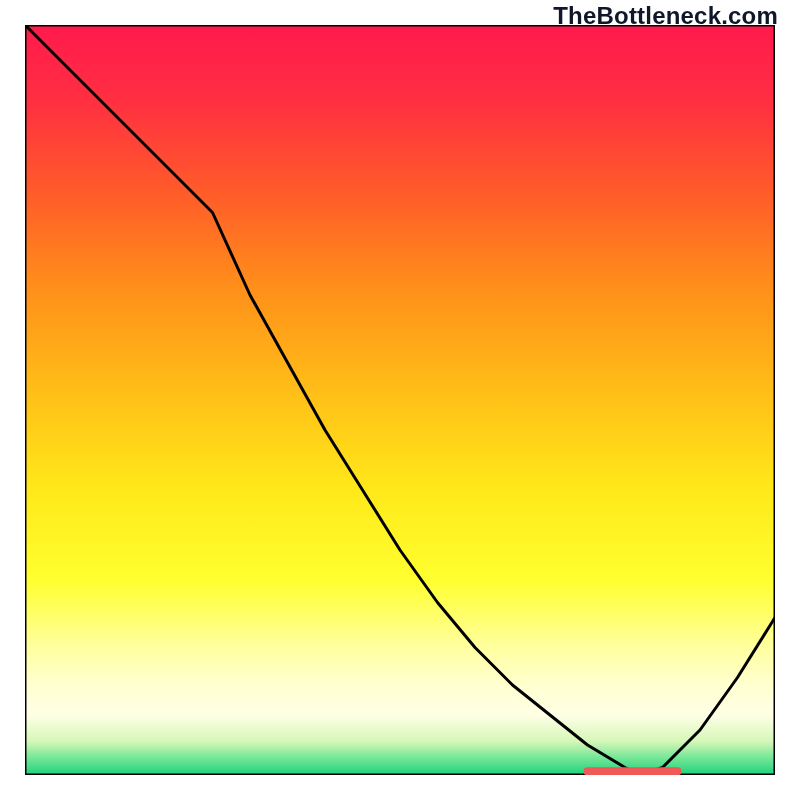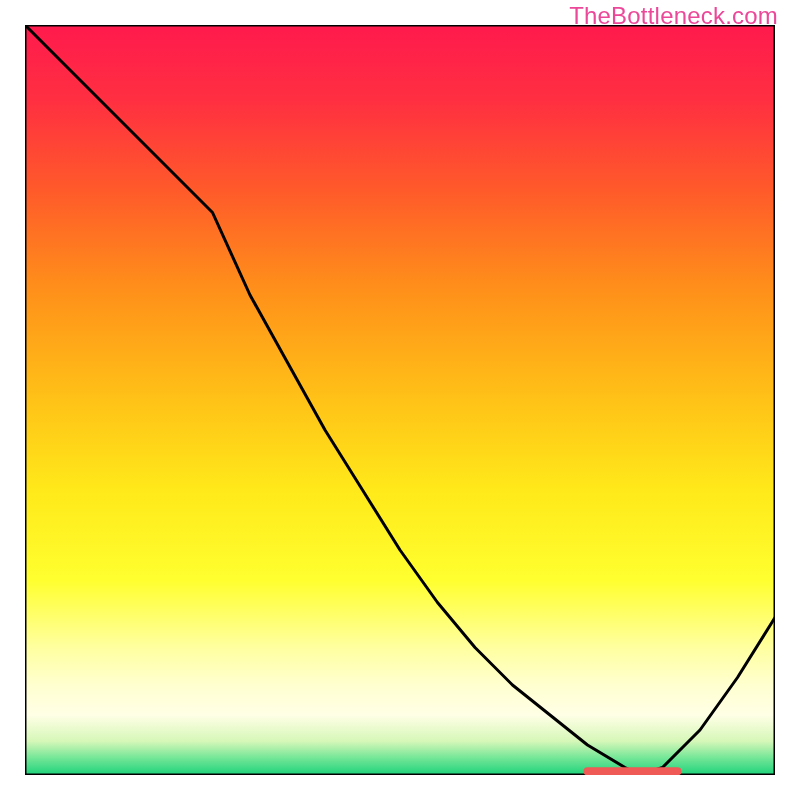--- a/index.html
+++ b/index.html
@@ -27,22 +27,22 @@
   .plot-svg {
     width: 100%;
     height: 100%;
     display: block;
   }
   .watermark {
     position: absolute;
     top: 2px;
     right: 22px;
     font-size: 24px;
-    font-weight: 400;
-    color: #ec4899;
+    font-weight: 700;
+    color: #0f172a;
     letter-spacing: 0.2px;
     user-select: none;
   }
 </style>
 </head>
 <body>
 
 <div class="stage">
 
   <div class="watermark">TheBottleneck.com</div>

